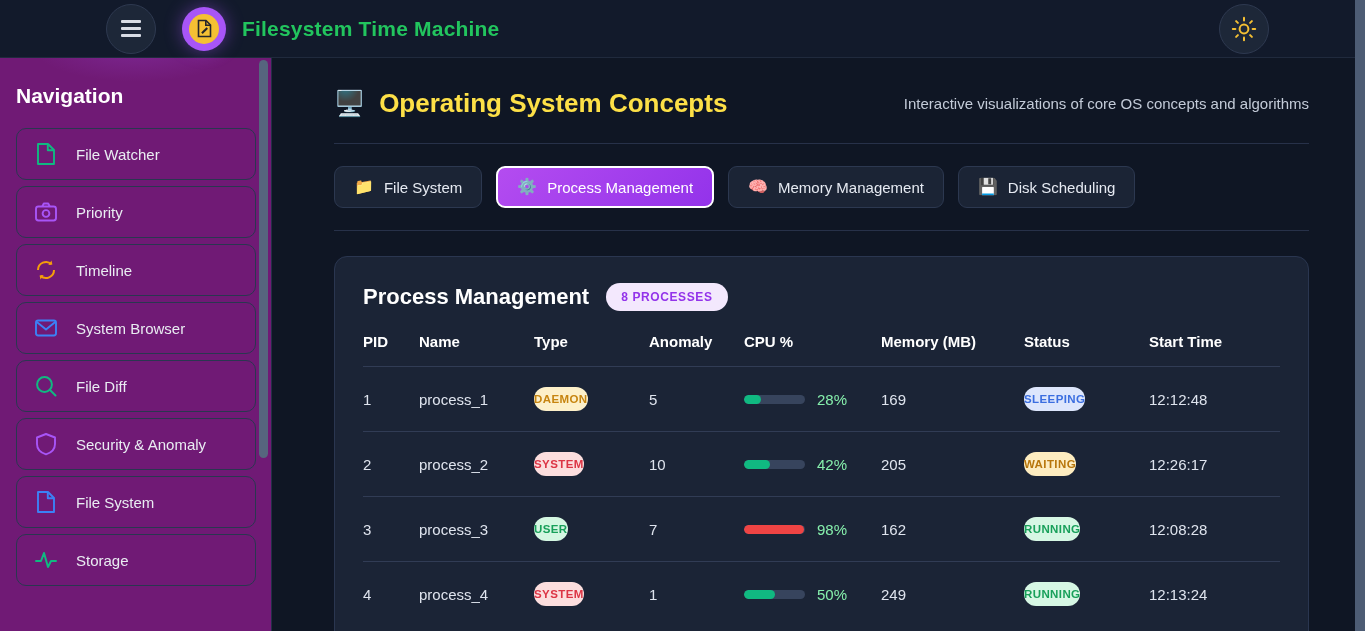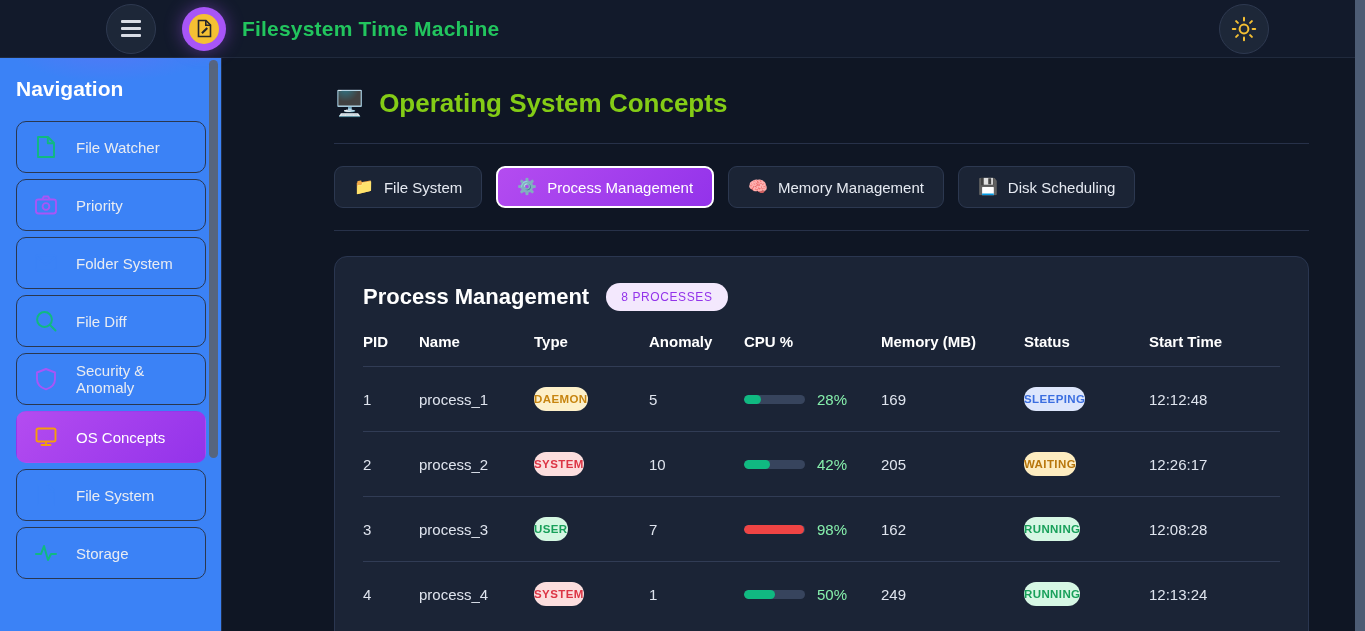--- a/index.html
+++ b/index.html
@@ -63,23 +63,23 @@
     position: absolute; right: 86px; top: 4px;
     width: 50px; height: 50px; border-radius: 50%;
     background: #1d2738; border: 1px solid #2e3950;
     display: flex; align-items: center; justify-content: center;
     cursor: pointer;
   }
 
   
   .sidebar {
     position: absolute; top: 58px; left: 0;
-    width: 222px; height: 573px;
-    background: #3b82f6;
-    padding: 11px 16px 0 16px;
+    width: 272px; height: 573px;
+    background: #701a75;
+    padding: 18px 16px 0 16px;
     overflow: hidden;
     z-index: 20;
   }
   .sidebar::after {
     content: ""; position: absolute; top: 0; right: 0;
     width: 1px; height: 100%; background: #232f47;
   }
   .sidebar-glow {
     position: absolute; top: -46px; left: 50%;
     transform: translateX(-50%);
@@ -128,21 +128,21 @@
     padding: 0 46px 0 62px;
   }
   .page-head {
     display: flex; align-items: center;
     padding: 30px 0 24px 0;
     border-bottom: 1px solid #273149;
   }
   .page-head-emoji { font-size: 25px; line-height: 1; }
   .page-title {
     margin-left: 14px;
-    font-size: 26px; font-weight: bold; color: #84cc16;
+    font-size: 26px; font-weight: bold; color: #fde047;
   }
   .page-sub {
     margin-left: auto;
     font-size: 15px; color: #c3cbd8;
   }
   .tabs {
     display: flex; gap: 14px;
     padding: 22px 0 22px 0;
     border-bottom: 1px solid #273149;
   }
@@ -169,21 +169,21 @@
     border-radius: 13px;
     padding: 26px 28px 0 28px;
     height: 400px;
     overflow: hidden;
   }
   .card-head { display: flex; align-items: center; }
   .card-title { font-size: 22px; font-weight: bold; color: #ffffff; }
   .count-badge {
     margin-left: 17px;
     background: #f3e8fd; color: #9333ea;
-    font-size: 12px; font-weight: normal; letter-spacing: 0.6px;
+    font-size: 12px; font-weight: bold; letter-spacing: 0.6px;
     padding: 7px 15px; border-radius: 20px;
   }
 
   table { width: 100%; border-collapse: collapse; margin-top: 22px; }
   thead th {
     text-align: left;
     font-size: 15px; font-weight: bold; color: #ffffff;
     padding: 0 0 16px 0;
   }
   tbody td {
@@ -283,29 +283,40 @@
       <span class="nav-icon">
         <svg width="24" height="22" viewBox="0 0 24 22">
             <rect x="2" y="5.5" width="20" height="14" rx="2.4" fill="none" stroke="#a855f7" stroke-width="1.9"></rect>
             <path d="M8.3 5.5 L9.8 2.5 H14.2 L15.7 5.5" fill="none" stroke="#a855f7" stroke-width="1.9" stroke-linejoin="round"></path>
             <circle cx="12" cy="12.5" r="3.4" fill="none" stroke="#a855f7" stroke-width="1.9"></circle>
           </svg>
       </span>
       <span class="nav-label">Priority</span>
     </div>
 
+    <div class="nav-item">
+      <span class="nav-icon">
+        <svg width="24" height="24" viewBox="0 0 24 24">
+            <path d="M20 12 A8 8 0 0 1 6.5 17.8" fill="none" stroke="#f59e0b" stroke-width="2"></path>
+            <path d="M4 12 A8 8 0 0 1 17.5 6.2" fill="none" stroke="#f59e0b" stroke-width="2"></path>
+            <path d="M17.5 2.6 L18.4 6.6 L14.3 6.9 Z" fill="#f59e0b"></path>
+            <path d="M6.5 21.4 L5.6 17.4 L9.7 17.1 Z" fill="#f59e0b"></path>
+          </svg>
+      </span>
+      <span class="nav-label">Timeline</span>
+    </div>
 
     <div class="nav-item">
       <span class="nav-icon">
         <svg width="24" height="20" viewBox="0 0 24 20">
             <rect x="2" y="2.5" width="20" height="15" rx="2.2" fill="none" stroke="#3b82f6" stroke-width="1.9"></rect>
             <path d="M2.8 4 L12 11.4 L21.2 4" fill="none" stroke="#3b82f6" stroke-width="1.9" stroke-linejoin="round"></path>
           </svg>
       </span>
-      <span class="nav-label">Folder System</span>
+      <span class="nav-label">System Browser</span>
     </div>
 
     <div class="nav-item">
       <span class="nav-icon">
         <svg width="24" height="24" viewBox="0 0 24 24">
             <circle cx="10.5" cy="10.5" r="7.4" fill="none" stroke="#10b981" stroke-width="2"></circle>
             <line x1="16" y1="16" x2="21.5" y2="21.5" stroke="#10b981" stroke-width="2" stroke-linecap="round"></line>
           </svg>
       </span>
       <span class="nav-label">File Diff</span>
@@ -313,30 +324,20 @@
 
     <div class="nav-item">
       <span class="nav-icon">
         <svg width="22" height="24" viewBox="0 0 22 24">
             <path d="M11 2 L20 5.5 V12 C20 17.4 16 20.8 11 22.4 C6 20.8 2 17.4 2 12 V5.5 Z" fill="none" stroke="#a855f7" stroke-width="1.9" stroke-linejoin="round"></path>
           </svg>
       </span>
       <span class="nav-label">Security &amp; Anomaly</span>
     </div>
 
-    <div class="nav-item active">
-      <span class="nav-icon">
-        <svg width="24" height="22" viewBox="0 0 24 22">
-            <rect x="2.5" y="2.5" width="19" height="13" rx="1.8" fill="none" stroke="#f59e0b" stroke-width="1.9"></rect>
-            <line x1="12" y1="15.5" x2="12" y2="19" stroke="#f59e0b" stroke-width="1.9"></line>
-            <line x1="7.5" y1="19" x2="16.5" y2="19" stroke="#f59e0b" stroke-width="1.9" stroke-linecap="round"></line>
-          </svg>
-      </span>
-      <span class="nav-label">OS Concepts</span>
-    </div>
 
     <div class="nav-item">
       <span class="nav-icon">
         <svg width="22" height="24" viewBox="0 0 22 24">
             <path d="M3 2 H13 L19 8 V22 H3 Z" fill="none" stroke="#3b82f6" stroke-width="1.9" stroke-linejoin="round"></path>
             <path d="M12.8 2.2 V8.2 H18.8" fill="none" stroke="#3b82f6" stroke-width="1.9" stroke-linejoin="round"></path>
           </svg>
       </span>
       <span class="nav-label">File System</span>
     </div>
@@ -351,20 +352,21 @@
     </div>
 
     <div class="sb-scroll"></div>
   </div>
 
   <div class="main">
 
     <div class="page-head">
       <span class="page-head-emoji">🖥️</span>
       <span class="page-title">Operating System Concepts</span>
+      <span class="page-sub">Interactive visualizations of core OS concepts and algorithms</span>
     </div>
 
     <div class="tabs">
       <div class="tab">
         <span class="tab-emoji">📁</span>
         <span>File System</span>
       </div>
       <div class="tab active">
         <span class="tab-emoji">⚙️</span>
         <span>Process Management</span>

